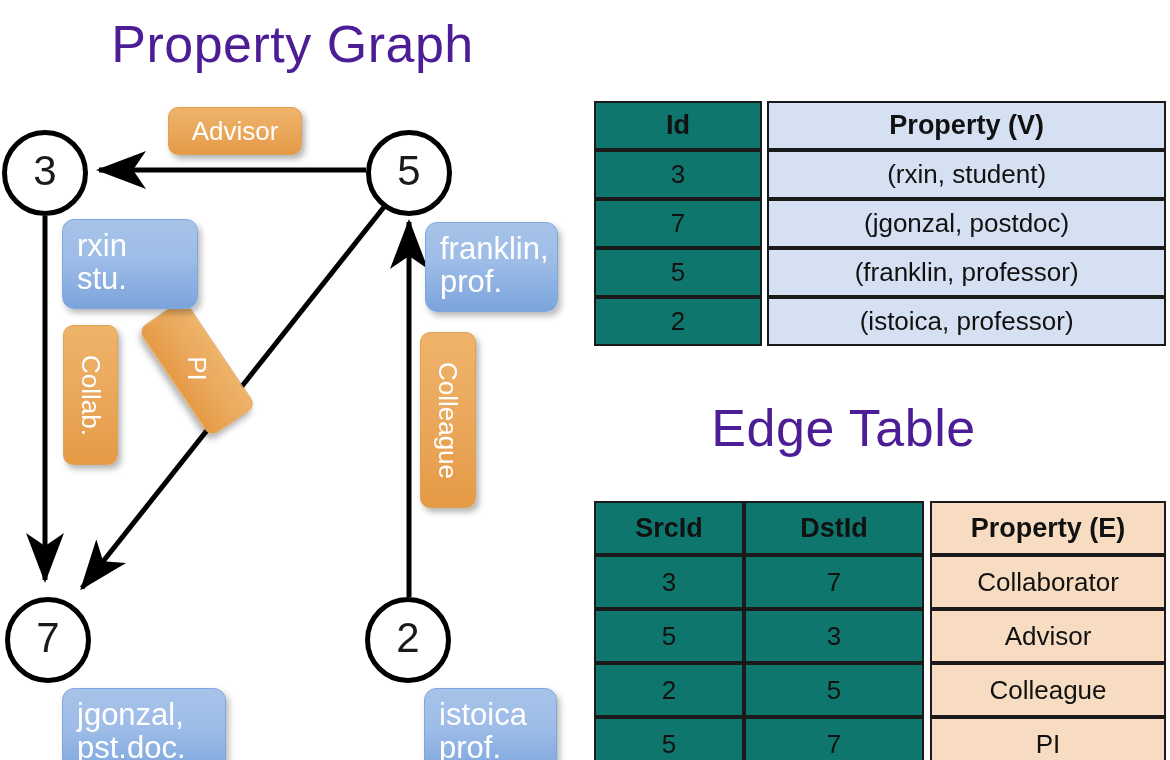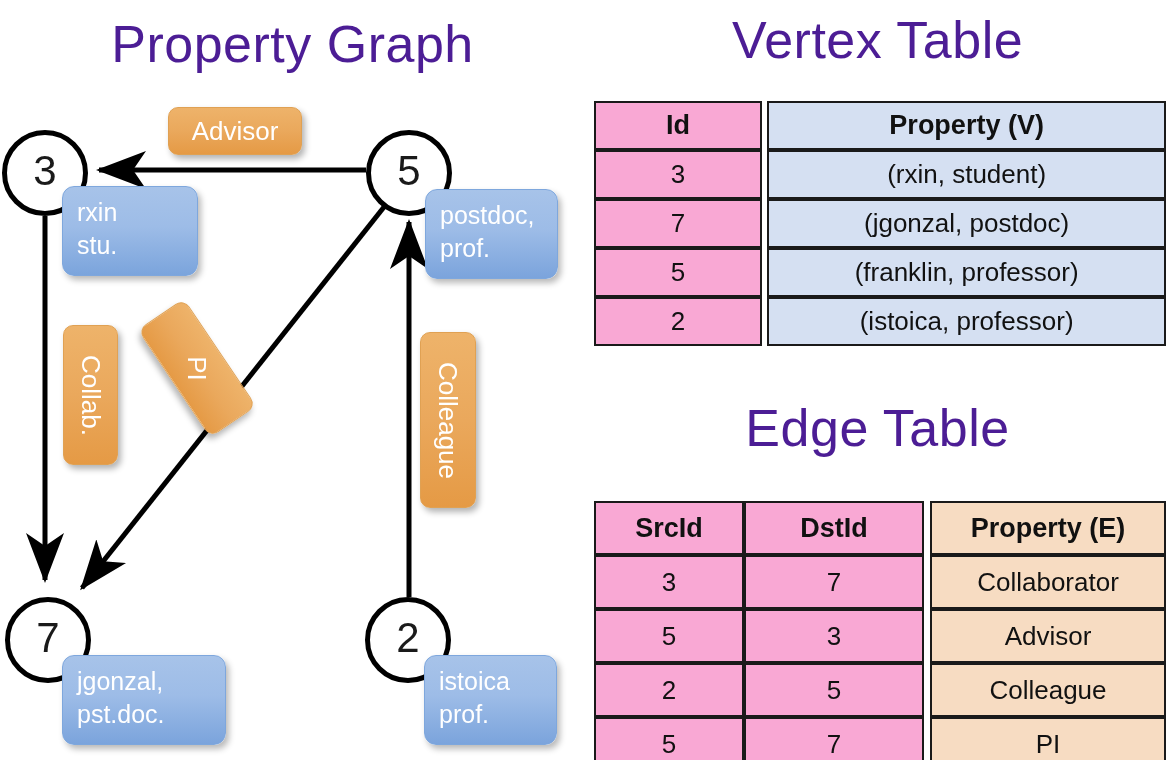--- a/index.html
+++ b/index.html
@@ -19,21 +19,21 @@
     font-family:"Liberation Sans", sans-serif;
     font-weight:300;
     font-size:52px;
     letter-spacing:0.5px;
     color:#4c1d95;
     white-space:nowrap;
     text-align:center;
   }
   #title-property-graph{left:0;top:14px;width:585px;}
   #title-vertex-table{left:585px;top:10px;width:585px;}
-  #title-edge-table{left:585px;top:398px;width:585px;}
+  #title-edge-table{left:551px;top:398px;width:585px;}
 
   
   #graph-svg{position:absolute;left:0;top:0;width:585px;height:760px;}
 
   
   .node{
     position:absolute;
     width:86px;height:86px;
     border-radius:50%;
     background:#fff;
@@ -48,26 +48,27 @@
   .node span{position:relative;top:-2px;}
 
   
   .vbox{
     position:absolute;
     border-radius:12px;
     background:linear-gradient(to bottom,#a7c3e9 0%,#9dbce7 45%,#7ba4dc 100%);
     border:1px solid #7ea7dd;
     box-shadow:3px 4px 6px rgba(0,0,0,0.28);
     color:#ffffff;
-    font-size:25px;
+    font-size:31px;
     line-height:33px;
     padding:9px 0 9px 14px;
     box-sizing:border-box;
     z-index:6;
     font-weight:400;
+    margin-top:33px;
   }
 
   
   .ebox{
     position:absolute;
     border-radius:10px;
     background:linear-gradient(to bottom,#eeb36a 0%,#eaa85c 50%,#e59a45 100%);
     border:1px solid #e0a153;
     box-shadow:3px 4px 6px rgba(0,0,0,0.3);
     color:#ffffff;
@@ -82,21 +83,21 @@
 
   
   .tbl{position:absolute;border-collapse:separate;border-spacing:0;}
   .tbl td,.tbl th{
     border:2px solid #1a1a1a;
     text-align:center;
     font-weight:400;
     font-size:26px;
     color:#111;
     padding:4px 6px;
-    background:#f9a8d4;
+    background:#0f766e;
     box-sizing:border-box;
   }
   .tbl th{font-weight:bold;font-size:27px;}
   .gapcol{border:none !important;background:transparent !important;padding:0 !important;width:6px;}
   .blue{background:#d5e0f2 !important;}
   .peach{background:#f7dcc2 !important;}
 
   #vertex-table{left:594px;top:101px;width:572px;}
   #vertex-table .c-id{width:186px;}
   #vertex-table .c-prop{width:436px;}
@@ -107,21 +108,20 @@
   #edge-table .c-dst{width:180px;}
   #edge-table .c-propE{width:236px;}
   #edge-table td,#edge-table th{height:54px;}
 </style>
 </head>
 <body>
 
 <div class="stage">
 
   <div class="title" id="title-property-graph">Property Graph</div>
-  <div class="title" id="title-vertex-table">Vertex Table</div>
   <div class="title" id="title-edge-table">Edge Table</div>
 
   <svg id="graph-svg" viewBox="0 0 585 760">
     <defs>
       <marker id="arrowhead" markerWidth="11" markerHeight="11" refX="9.4" refY="4.2" orient="auto" markerUnits="strokeWidth">
         <path d="M0,0.4 L10,4.2 L0,8.0 L2.6,4.2 Z" fill="#000"></path>
       </marker>
     </defs>
 
     <g>
@@ -169,21 +169,21 @@
   <div class="node" style="left:365px;top:597px;">
     <span>2</span>
   </div>
 
   <div class="vbox" style="left:62px;top:186px;width:136px;height:90px;">
     <div>rxin</div>
     <div>stu.</div>
   </div>
 
   <div class="vbox" style="left:425px;top:189px;width:133px;height:90px;">
-    <div>postdoc,</div>
+    <div>franklin,</div>
     <div>prof.</div>
   </div>
 
   <div class="vbox" style="left:62px;top:655px;width:164px;height:90px;">
     <div>jgonzal,</div>
     <div>pst.doc.</div>
   </div>
 
   <div class="vbox" style="left:424px;top:655px;width:133px;height:90px;">
     <div>istoica</div>

